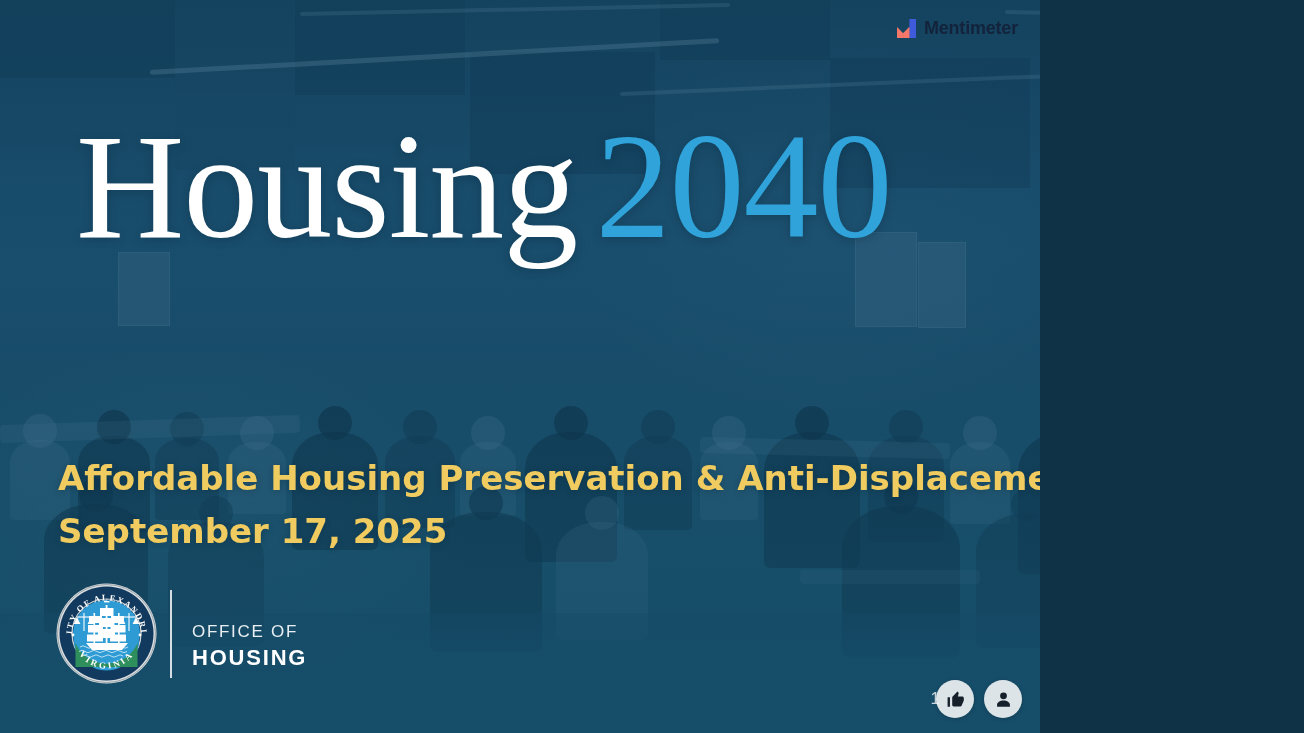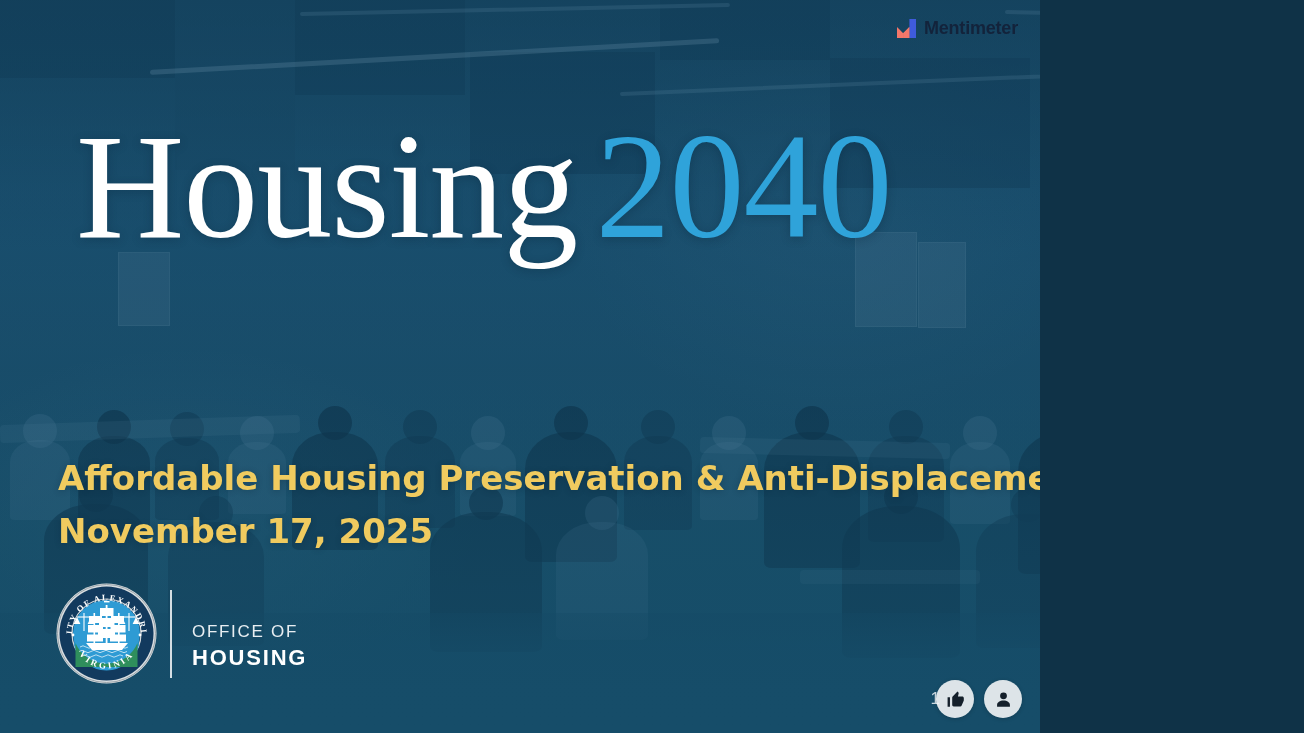--- a/index.html
+++ b/index.html
@@ -315,21 +315,21 @@
   </div>
 
   <div class="title-block">
     <div class="title-line">
       <span>Housing</span><span class="year">2040</span>
     </div>
   </div>
 
   <div class="subtitle-block">
     <div class="subtitle">Affordable Housing Preservation &amp; Anti-Displacement Recommendations</div>
-    <div class="subtitle">November 17, 2025</div>
+    <div class="subtitle">September 17, 2025</div>
   </div>
 
   <div class="lockup">
 
     <span class="seal">
       <svg width="101" height="101" viewBox="0 0 101 101" xmlns="http://www.w3.org/2000/svg">
         <defs>
           <path id="arcTop" d="M 16 52 A 34.5 34.5 0 0 1 85 52"></path>
           <path id="arcBot" d="M 17 52 A 33.5 33.5 0 0 0 84 52"></path>
         </defs>

